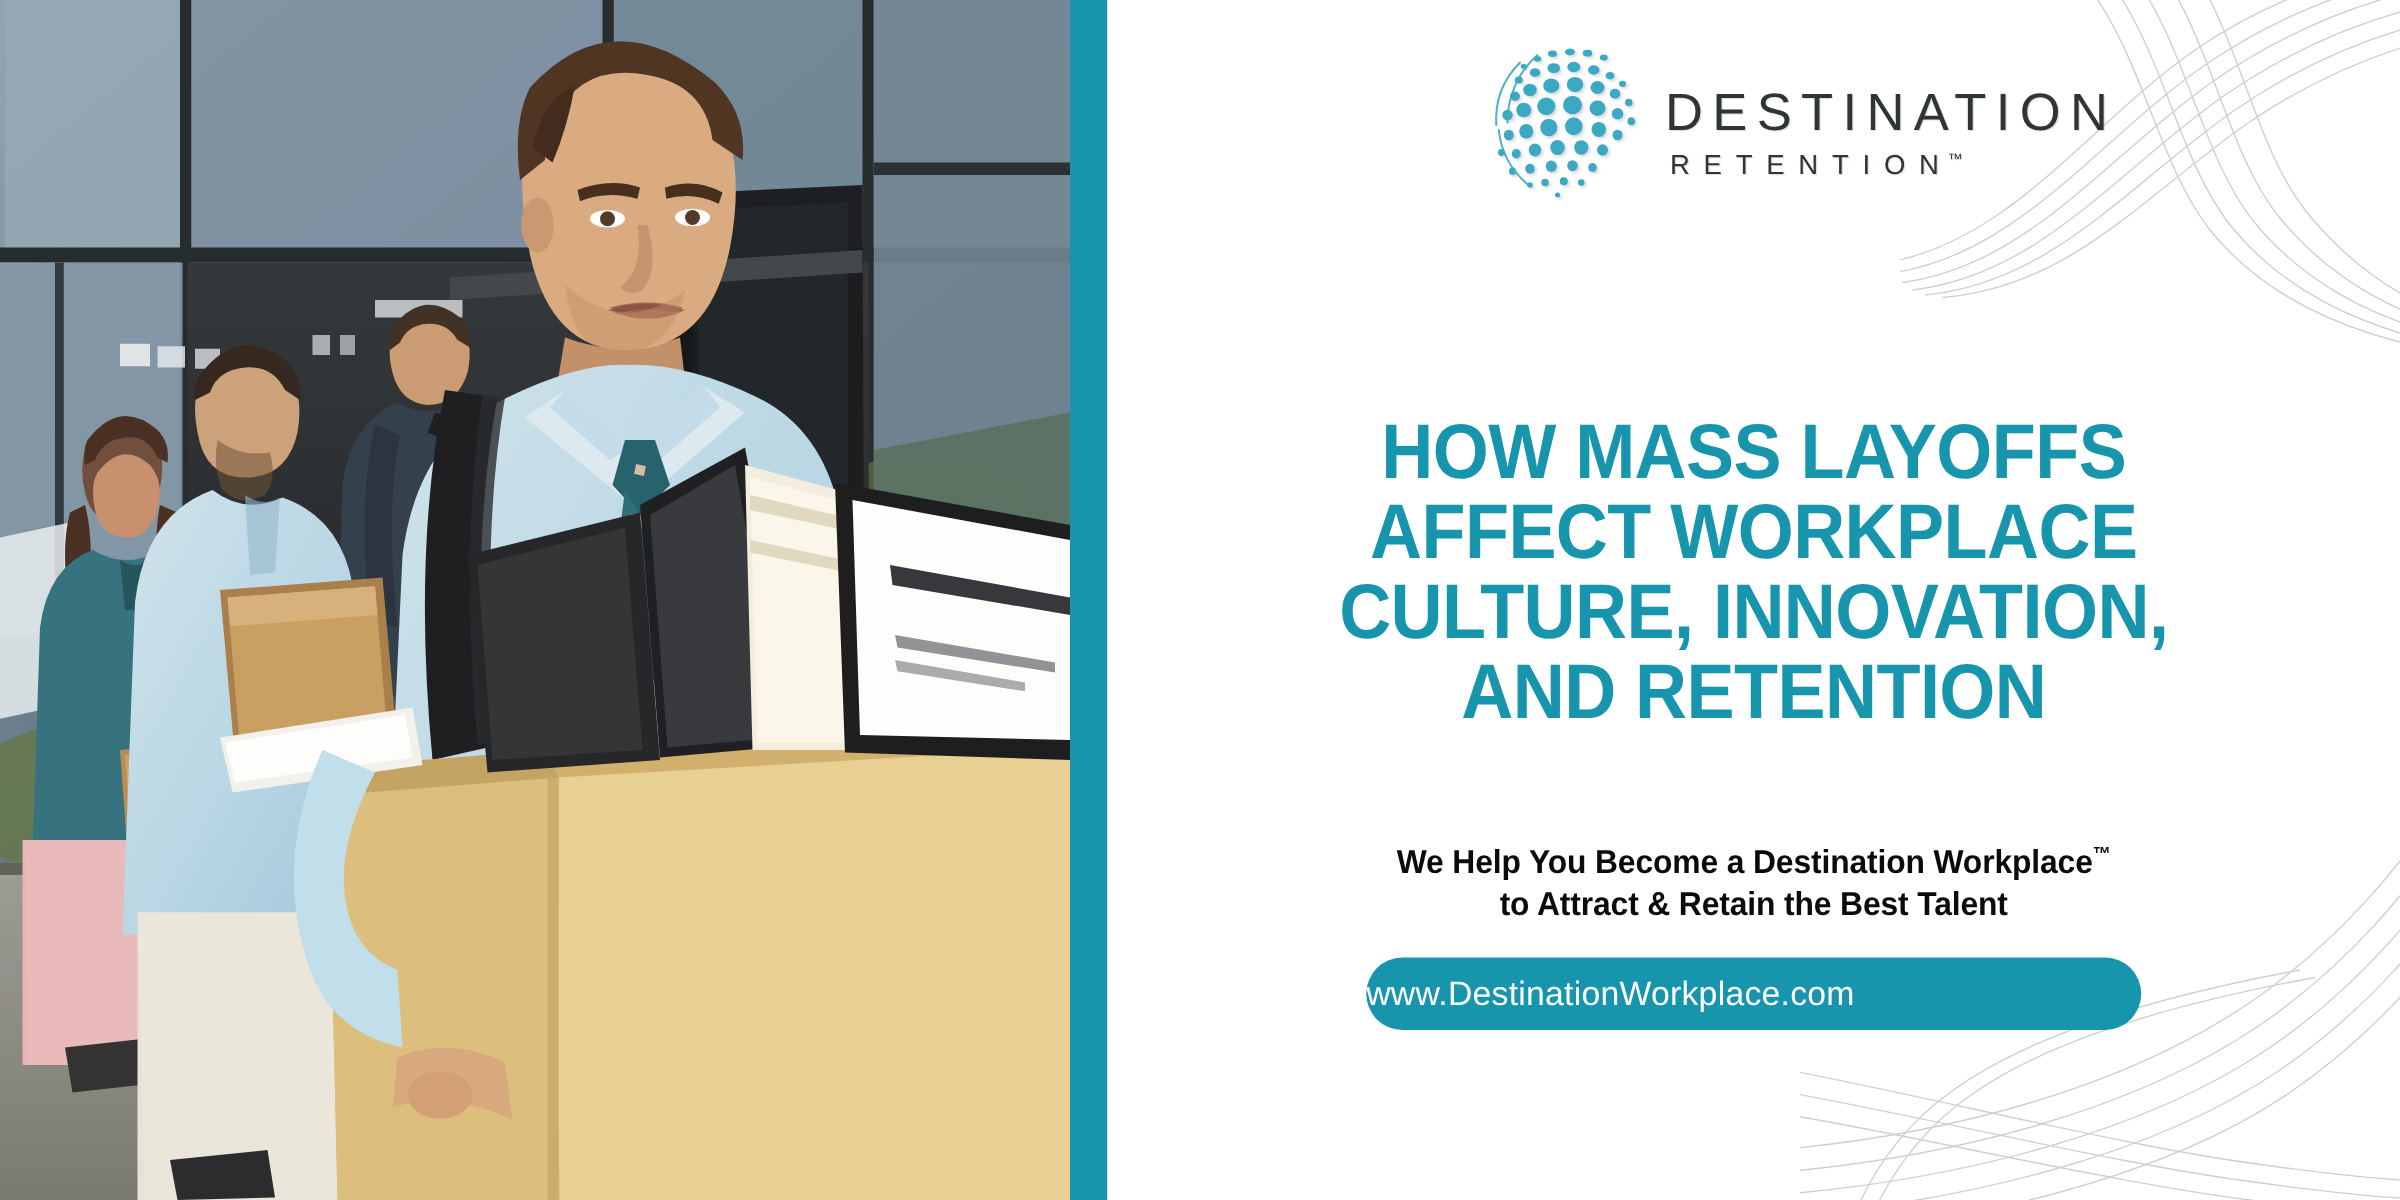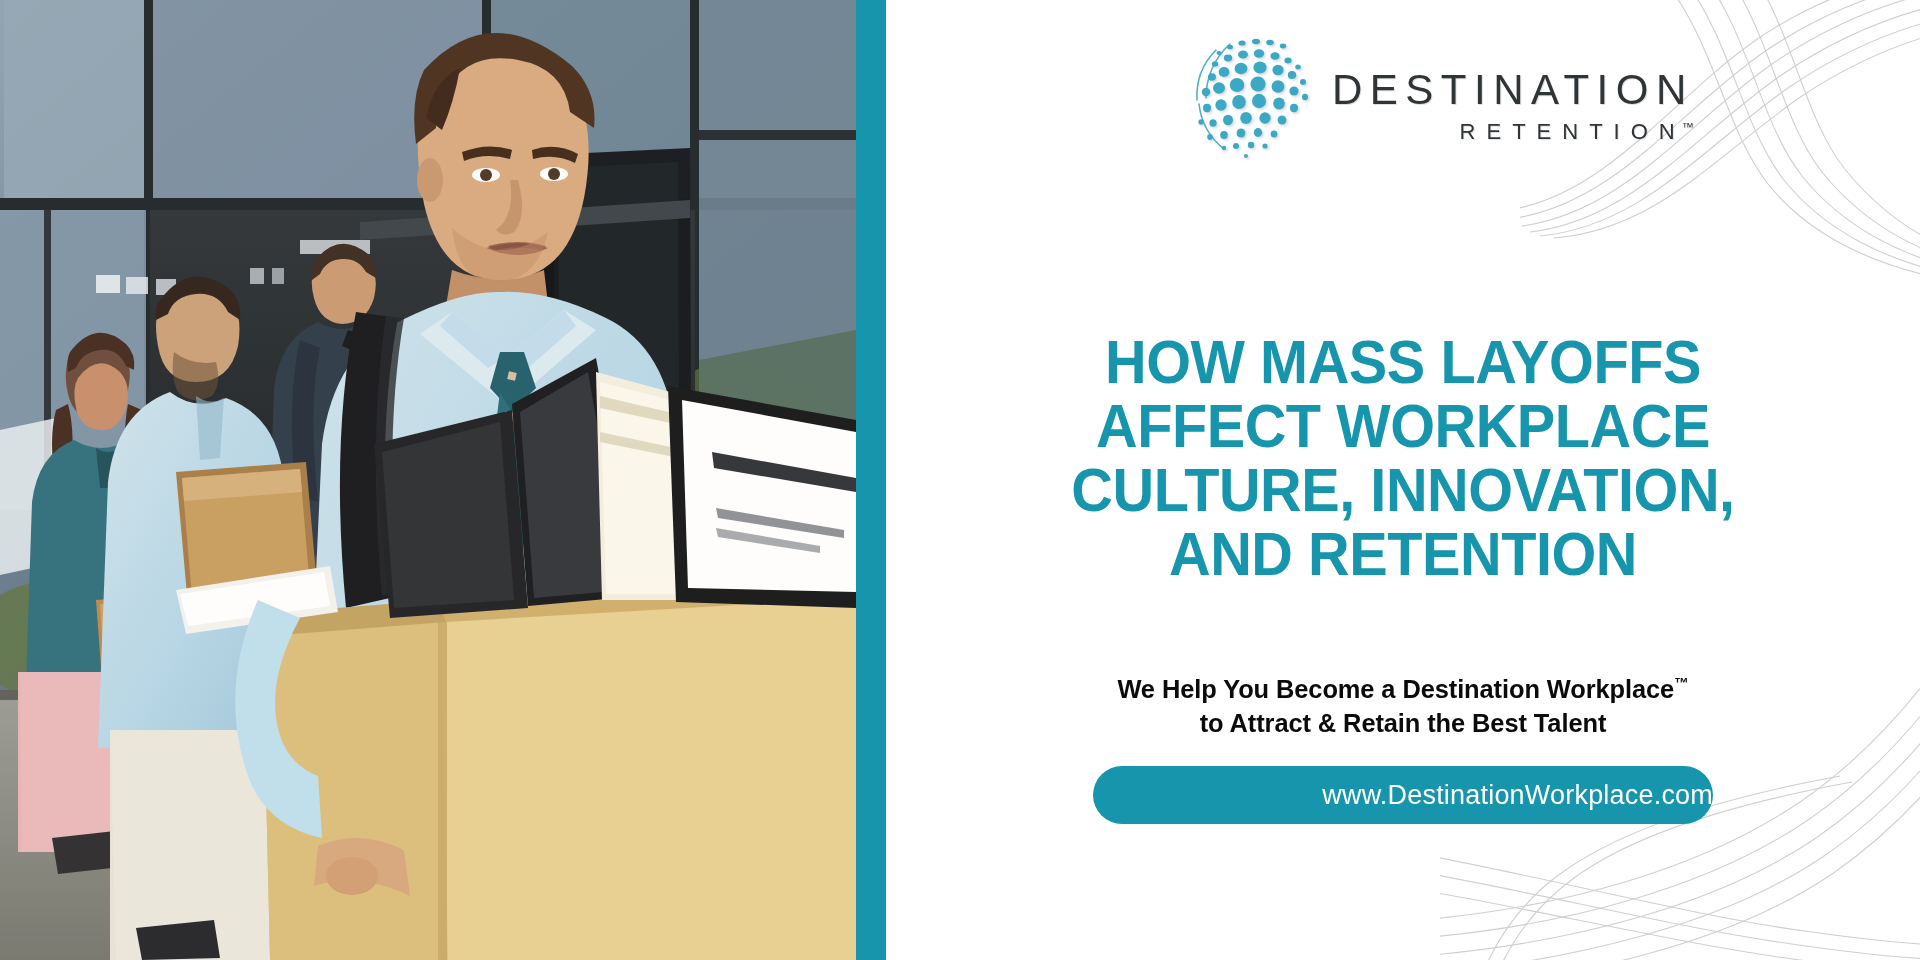--- a/index.html
+++ b/index.html
@@ -81,21 +81,21 @@
     width: 620px;
     height: 140px;
     display: flex;
     align-items: center;
     gap: 10px;
   }
   .logo-globe { width: 136px; height: 136px; flex: 0 0 auto; }
   .logo-wordmark {
     display: flex;
     flex-direction: column;
-    align-items: flex-end;
+    align-items: flex-start;
     padding-top: 16px;
   }
   .logo-line1 {
     font-size: 42px;
     letter-spacing: 7.5px;
     color: #2f3437;
     font-weight: 400;
     line-height: 1;
     white-space: nowrap;
     text-shadow: 1px 1px 0 rgba(150,150,150,0.30);
@@ -161,21 +161,21 @@
   .url-pill {
     position: absolute;
     left: 207px;
     top: 766px;
     width: 620px;
     height: 58px;
     background: #1795ac;
     border-radius: 29px;
     display: flex;
     align-items: center;
-    justify-content: flex-end;
+    justify-content: flex-start;
     color: #ffffff;
     font-size: 27px;
     font-weight: 400;
     letter-spacing: 0.2px;
     cursor: pointer;
     user-select: none;
   }
 </style>
 </head>
 <body>

